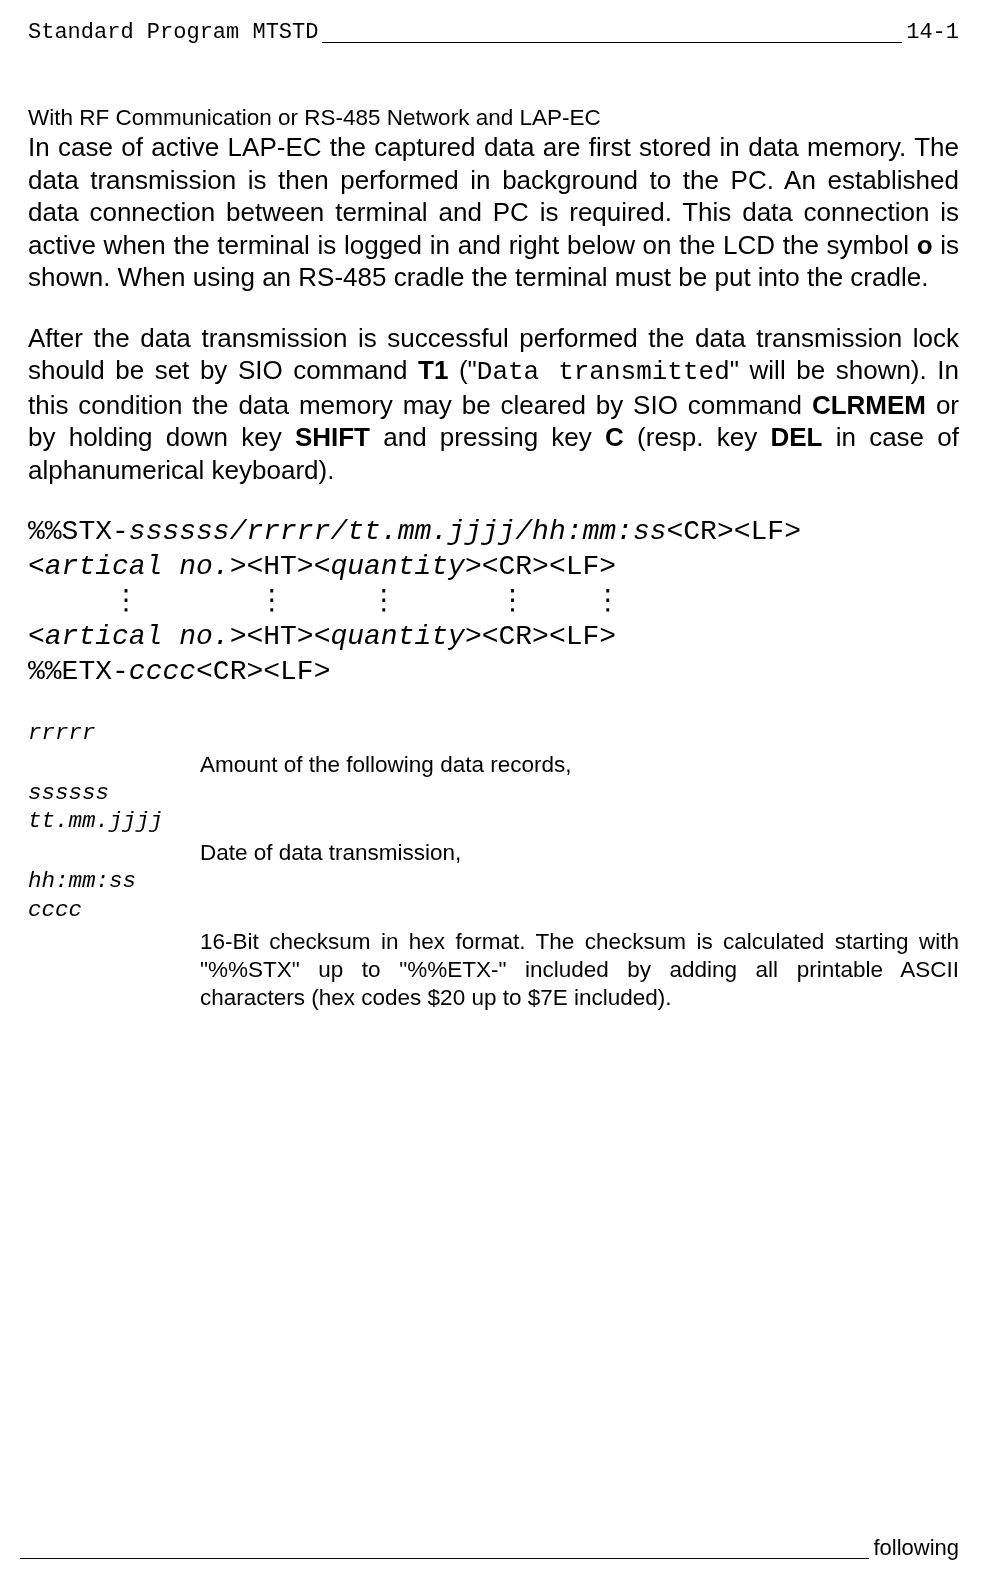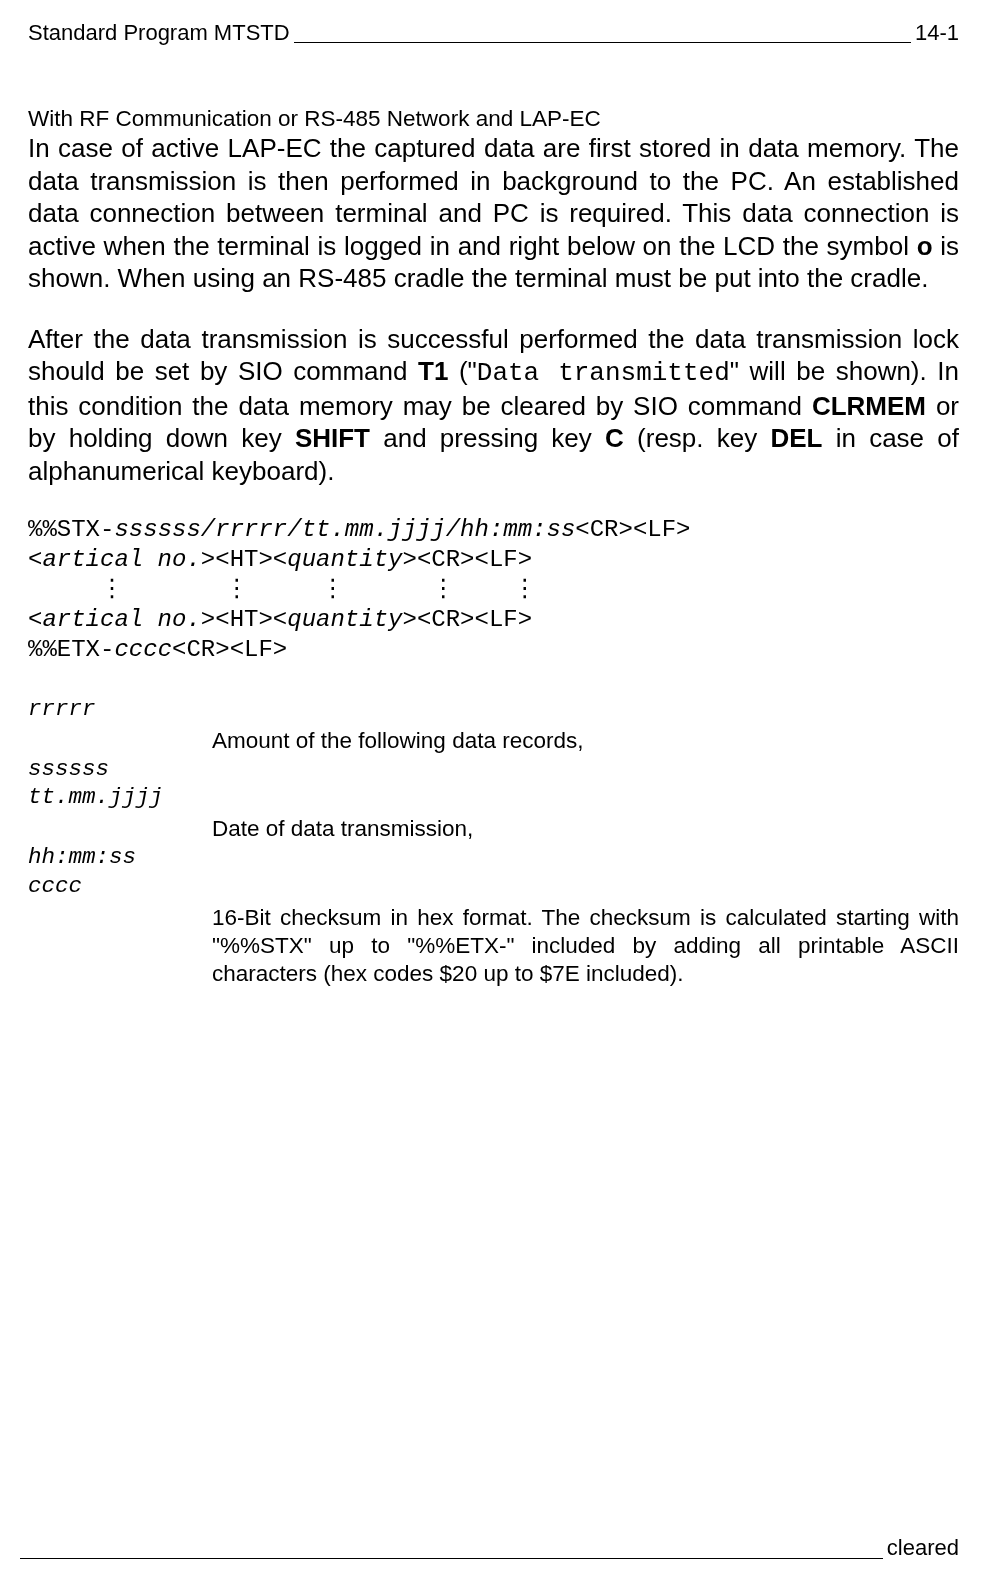--- a/index.html
+++ b/index.html
@@ -17,20 +17,21 @@
     box-sizing: border-box;
     width: 987px;
     height: 1581px;
     position: relative;
   }
   .header {
     font-size: 22px;
     display: flex;
     justify-content: space-between;
     margin-bottom: 60px;
+    font-family: Liberation Mono, monospace;
   }
   .header-left, .header-right {
     white-space: nowrap;
   }
   .header-line {
     flex: 1;
     border: none;
     border-bottom: 1px solid #000;
     margin: 0 4px 2px 4px;
     height: 1em;
@@ -43,33 +44,33 @@
     font-size: 26px;
     line-height: 1.25;
     text-align: justify;
     margin-bottom: 28px;
   }
   .para .b { font-weight: bold; }
   .para .c, .code .c { font-family: "Courier New", monospace; }
   .para .ci, .code .ci { font-family: "Courier New", monospace; font-style: italic; }
   .code {
     font-family: "Courier New", monospace;
-    font-size: 24px;
+    font-size: 28px;
     line-height: 1.25;
     white-space: pre;
     margin: 2px 0 30px 0;
   }
   .deflist {
     font-size: 22.5px;
     line-height: 1.25;
   }
   .deflist .row {
     display: flex;
     align-items: flex-start;
-    gap: 12px;
+    gap: 0;
   }
   .deflist .term {
     font-family: "Courier New", monospace;
     font-style: italic;
     width: 172px;
     flex: 0 0 172px;
   }
   .deflist .desc {
     flex: 1;
     text-align: justify;
@@ -142,16 +143,16 @@
     <div class="row">
       <span class="term">cccc</span>
       <span class="desc">
         <span>16-Bit checksum in hex format. The checksum is calculated starting with "</span><span class="c">%%STX</span><span>" up to "</span><span class="c">%%ETX-</span><span>" included by adding all printable ASCII characters (hex codes $20 up to $7E included).</span>
       </span>
     </div>
   </div>
 
   <div class="footer">
     <span class="footer-line"></span>
-    <span class="footer-right">cleared</span>
+    <span class="footer-right">following</span>
   </div>
 
 </div>
 
 </body></html>

